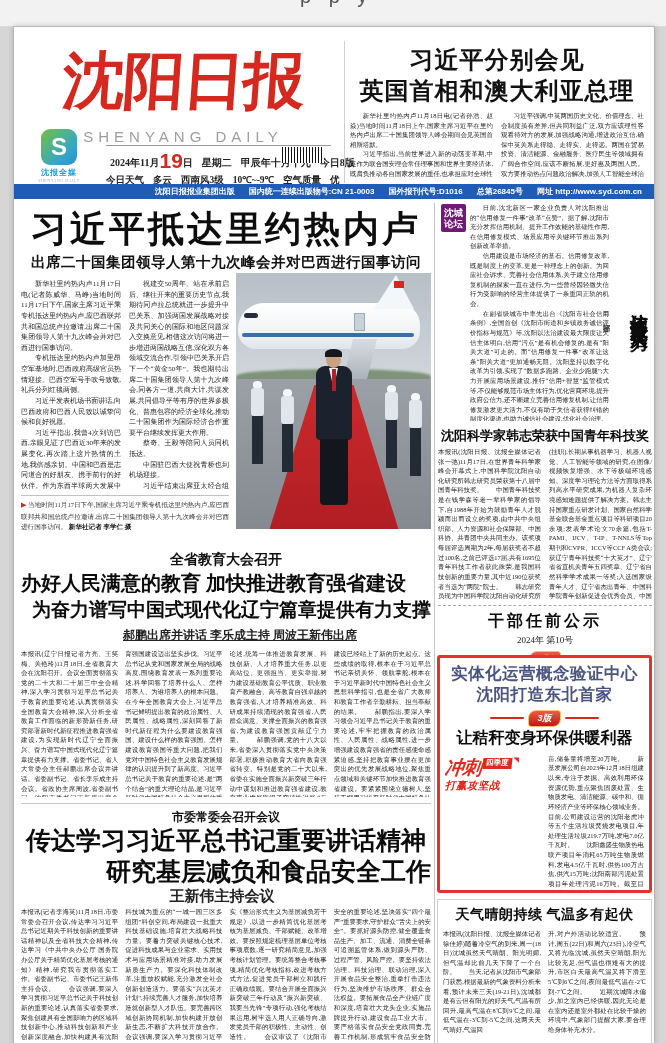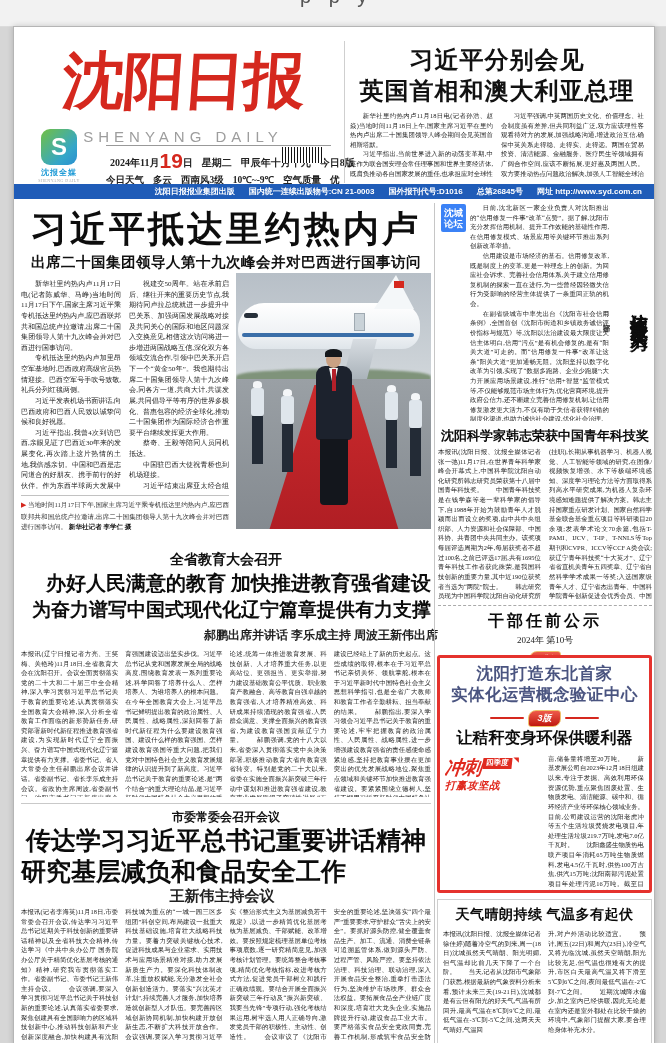--- a/index.html
+++ b/index.html
@@ -60,37 +60,37 @@
   .ph-man .suit{position:absolute;left:2px;top:15px;width:36px;height:74px;background:#1c222d;border-radius:9px 9px 4px 4px;}
   .ph-man .shirt{position:absolute;left:15px;top:17px;width:9px;height:20px;background:#f2f2f2;clip-path:polygon(0 0,100% 0,50% 100%);}
   .ph-man .tie{position:absolute;left:18px;top:18px;width:4px;height:22px;background:#b3202a;}
   .ph-man .legs{position:absolute;left:6px;top:88px;width:28px;height:66px;background:#13161c;border-radius:0 0 4px 4px;}
   .guard{position:absolute;width:15px;height:86px;}
   .guard .cap{position:absolute;left:3px;top:0;width:9px;height:7px;background:#f4f6f8;border-radius:50% 50% 20% 20%;}
   .guard .torso{position:absolute;left:1px;top:7px;width:13px;height:28px;background:#dfe6ec;border-radius:3px;}
   .guard .pants{position:absolute;left:2px;top:35px;width:11px;height:48px;background:#232b36;}
   
   .edu-kicker{position:absolute;left:7px;top:524px;width:410px;text-align:center;font-size:14px;font-weight:bold;color:#111;}
-  .edu-h1{position:absolute;left:7px;top:543px;width:410px;text-align:right;font-size:20px;font-weight:900;color:#0c0c0c;letter-spacing:0;}
+  .edu-h1{position:absolute;left:7px;top:543px;width:410px;text-align:left;font-size:20px;font-weight:900;color:#0c0c0c;letter-spacing:0;}
   .edu-h2{position:absolute;left:7px;top:570px;width:410px;text-align:right;font-size:19px;font-weight:900;color:#0c0c0c;}
-  .edu-sub{position:absolute;left:14px;top:600px;width:410px;text-align:right;font-size:12px;font-weight:bold;color:#222;}
+  .edu-sub{position:absolute;left:21px;top:600px;width:410px;text-align:center;font-size:12px;font-weight:bold;color:#222;text-decoration:underline;}
   .edu-cols{position:absolute;left:7px;top:622px;width:410px;height:148px;display:flex;gap:7px;}
   .edu-cols>div{flex:1;}
   .sec-rule{position:absolute;left:7px;top:776px;width:410px;border-top:1px solid #c9c9c9;}
   
   .com-kicker{position:absolute;left:7px;top:782px;width:410px;text-align:center;font-size:12px;font-weight:bold;color:#111;}
   .com-h1{position:absolute;left:7px;top:797px;width:410px;text-align:center;font-size:25px;font-weight:900;color:#0c0c0c;}
-  .com-h2{position:absolute;left:7px;top:828px;width:410px;text-align:left;font-size:25px;font-weight:900;color:#0c0c0c;}
+  .com-h2{position:absolute;left:7px;top:828px;width:410px;text-align:right;font-size:25px;font-weight:900;color:#0c0c0c;}
   .com-sub{position:absolute;left:3px;top:860px;width:410px;text-align:center;font-size:15px;font-weight:bold;color:#222;}
   .com-cols{position:absolute;left:7px;top:880px;width:410px;height:135px;display:flex;gap:7px;}
   .com-cols>div{flex:1;}
   .vdivider{position:absolute;left:420px;top:176px;width:0;height:841px;border-left:1px solid #c6c6c6;}
   
   .forum{position:absolute;left:427px;top:176px;width:210px;height:220px;overflow:hidden;}
-  .forum-badge{float:left;width:25px;height:28px;background:#3b82f6;color:#fff;font:bold 9.5px/1.2 "Liberation Sans",sans-serif;text-align:center;padding-top:3px;box-sizing:border-box;margin:1px 4px 2px 0;border-radius:2px;}
+  .forum-badge{float:left;width:25px;height:28px;background:#701a75;color:#fff;font:bold 9.5px/1.2 "Liberation Sans",sans-serif;text-align:center;padding-top:3px;box-sizing:border-box;margin:1px 4px 2px 0;border-radius:2px;}
   .forum-title{float:right;width:34px;height:214px;writing-mode:vertical-rl;font-size:18px;font-weight:900;color:#0d0d0d;letter-spacing:2px;text-align:center;margin-left:4px;}
   .forum-author{position:absolute;right:40px;top:106px;writing-mode:vertical-rl;font-size:7.5px;color:#333;}
   .forum-body{overflow:hidden;height:218px;margin-right:42px;}
   
   .sci-head{position:absolute;left:424px;top:400px;width:214px;text-align:center;font-size:13px;font-weight:900;color:#0c0c0c;white-space:nowrap;}
   .sci-cols{position:absolute;left:424px;top:420px;width:214px;height:152px;display:flex;gap:8px;}
   .sci-cols>div{flex:1;}
   
   .notice{position:absolute;left:424px;top:578px;width:214px;text-align:center;border-top:1px dashed #aaa;padding-top:5px;}
   .notice-title{font-size:16px;font-weight:900;color:#0c0c0c;letter-spacing:3px;}
@@ -285,22 +285,22 @@
       <div class="notice-no">2024年 第10号</div>
       <div class="badge-row">
         <div class="bar"></div>
         <span class="pbadge">2版</span>
         <div class="bar"></div>
       </div>
     </div>
 
     <div class="redbox">
       <div class="rb-h">
+        <div>实体化运营概念验证中心</div>
         <div>沈阳打造东北首家</div>
-        <div>实体化运营概念验证中心</div>
       </div>
       <div class="badge-row">
         <div class="bar"></div>
         <span class="pbadge">3版</span>
         <div class="bar"></div>
       </div>
       <div class="rb-sub2">让秸秆变身环保供暖利器</div>
       <div class="rb-cols">
         <div>
           <div class="sprint">

